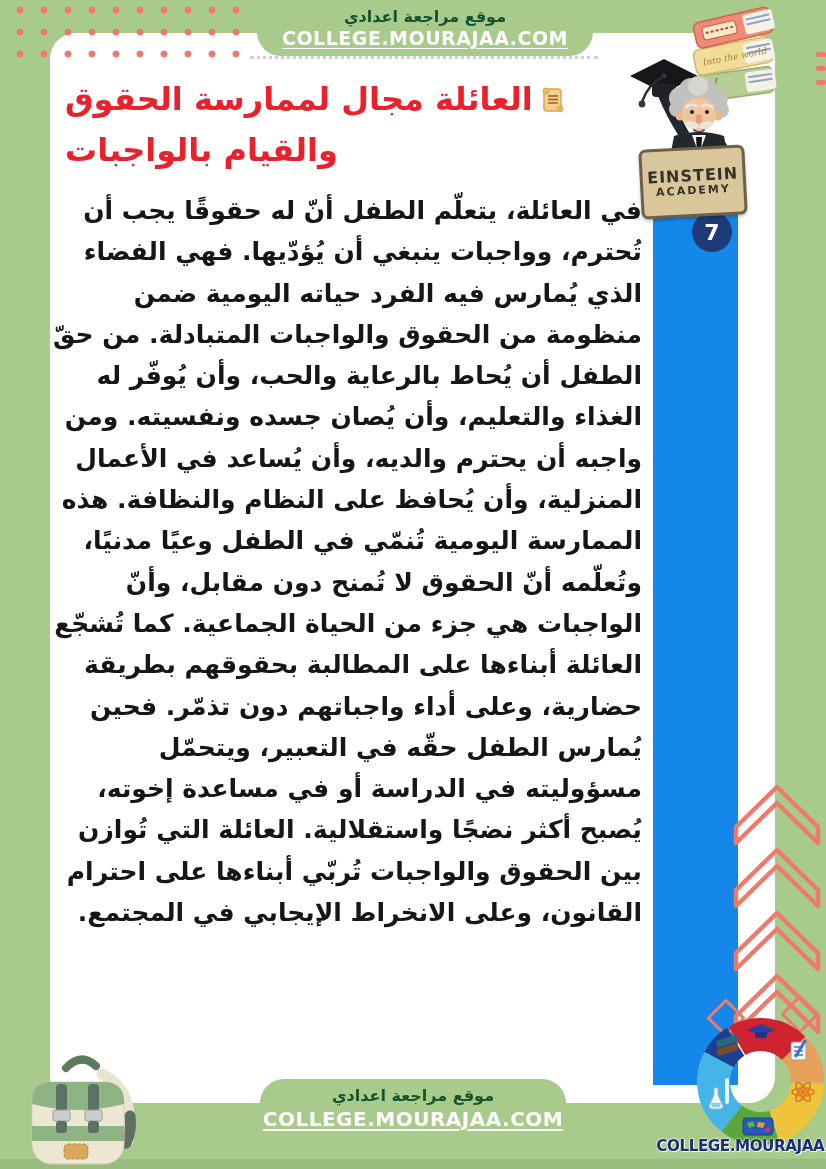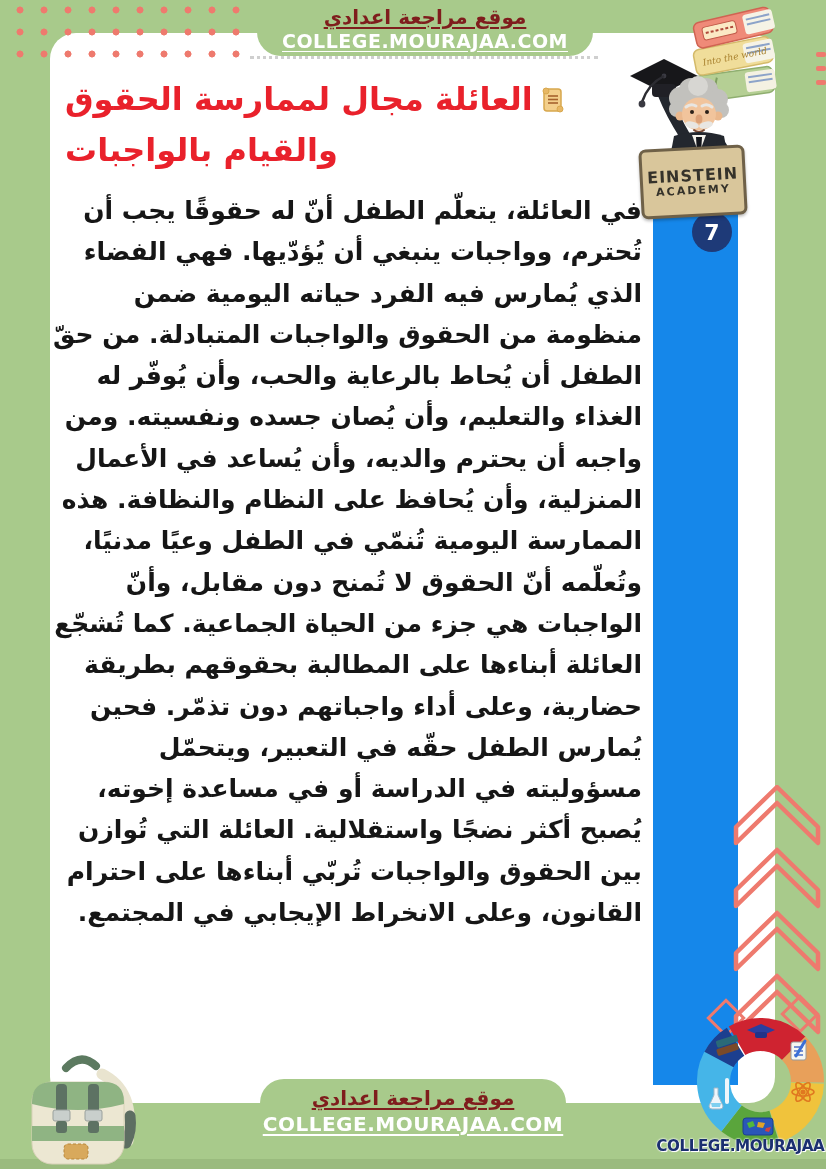--- a/index.html
+++ b/index.html
@@ -13,21 +13,21 @@
   .dots{position:absolute;left:2px;top:-7px;width:254px;height:66px;z-index:6;
     background-image:radial-gradient(circle,#ee7a6e 3.2px,rgba(0,0,0,0) 3.8px);
     background-size:24px 22px;background-position:6px 6px;pointer-events:none;}
 
   
   .edge-dash{position:absolute;width:10px;height:5px;background:#ee7a6e;border-radius:2px;z-index:2;}
 
   
   .header-tab{position:absolute;left:257px;top:0;width:336px;height:56px;background:#a8ca8b;
     border-radius:0 0 24px 24px;z-index:2;display:flex;flex-direction:column;align-items:center;justify-content:center;gap:1px;}
-  .site-ar{color:#7f1d1d;font-weight:bold;font-size:20px;text-decoration:underline;text-underline-offset:3px;direction:rtl;}
+  .site-ar{color:#14532d;font-weight:bold;font-size:16px;text-underline-offset:3px;direction:rtl;}
   .site-en{color:#ffffff;font-weight:bold;font-size:19px;letter-spacing:.5px;text-decoration:underline;text-underline-offset:3px;}
   .header-dashline{position:absolute;left:250px;top:56px;width:348px;height:0;border-top:3px dotted #cfcfcf;z-index:2;}
 
   
   .title{position:absolute;left:65px;top:76px;width:580px;z-index:2;direction:rtl;text-align:left;
     color:#e9212b;font-weight:bold;font-size:32px;line-height:47px;}
   .scroll-icon{display:inline-block;vertical-align:-4px;margin-left:6px;}
 
   
   .bodytext{position:absolute;left:42px;top:190px;width:600px;z-index:2;direction:rtl;text-align:right;

